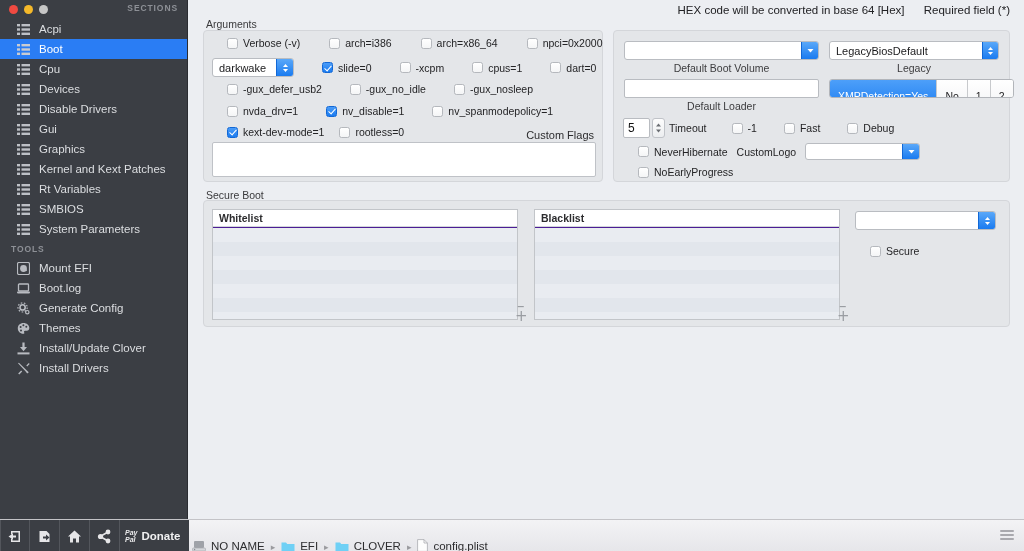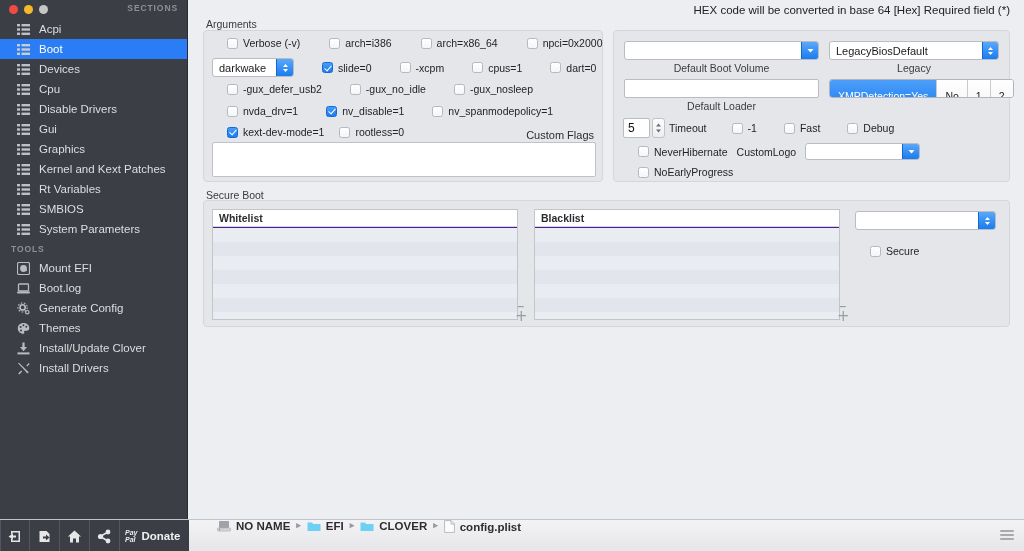--- a/index.html
+++ b/index.html
@@ -84,23 +84,23 @@
     display: flex; align-items: center; gap: 4px;
     padding: 0 7px 0 5px; height: 32px; cursor: pointer;
   }
   .paypal {
     font-size: 7px; line-height: 7.5px; font-style: italic;
     font-weight: bold; color: #e9e9ea; text-align: left;
   }
   .donate-label { font-size: 11.5px; font-weight: bold; color: #f0f0f1; }
 
   #breadcrumb {
-    position: absolute; left: 217px; top: 0; height: 32px;
-    display: flex; align-items: flex-start; gap: 5px;
-    font-size: 11.5px; color: #2d2d2f; font-weight: bold;
+    position: absolute; left: 192px; top: 0; height: 32px;
+    display: flex; align-items: flex-end; gap: 5px;
+    font-size: 11.5px; color: #2d2d2f;
   }
   .crumb { display: flex; align-items: center; gap: 5px; cursor: pointer; }
   .crumb-sep { color: #9a9a9e; font-size: 9px; margin: 0 1px; }
   .folder-ico { width: 14px; height: 11px; display: block; }
   .doc-ico { width: 11px; height: 13px; display: block; }
   .disk-ico { width: 14px; height: 12px; display: block; }
   #menu-ico {
     position: absolute; right: 10px; top: 10px;
     width: 14px; height: 11px; cursor: pointer;
   }
@@ -113,21 +113,21 @@
   #content {
     position: absolute; left: 189px; top: 0;
     width: 835px; height: 519px;
     background: #eceef2;
   }
   #header-note {
     position: absolute; right: 14px; top: 4px;
     font-size: 11.5px; color: #212124;
     white-space: nowrap;
   }
-  #header-note .req { margin-left: 0; }
+  #header-note .req { margin-left: 16px; }
 
   .panel {
     position: absolute;
     background: #e4e6e9;
     border: 1px solid #d4d6da;
     border-radius: 4px;
   }
   .panel-title {
     position: absolute;
     font-size: 10.5px; color: #3a3a3c;
@@ -296,32 +296,32 @@
         </div>
         <div class="nav-item">
           <svg class="nav-ico" viewBox="0 0 13 13">
             <rect x="0" y="1" width="3" height="2.4" fill="#c9ccd2"></rect>
             <rect x="4.5" y="1" width="8.5" height="2.4" fill="#c9ccd2"></rect>
             <rect x="0" y="5.3" width="3" height="2.4" fill="#c9ccd2"></rect>
             <rect x="4.5" y="5.3" width="8.5" height="2.4" fill="#c9ccd2"></rect>
             <rect x="0" y="9.6" width="3" height="2.4" fill="#c9ccd2"></rect>
             <rect x="4.5" y="9.6" width="8.5" height="2.4" fill="#c9ccd2"></rect>
           </svg>
+          <span class="nav-label">Cpu</span>
+        </div>
+        <div class="nav-item">
+          <svg class="nav-ico" viewBox="0 0 13 13">
+            <rect x="0" y="1" width="3" height="2.4" fill="#c9ccd2"></rect>
+            <rect x="4.5" y="1" width="8.5" height="2.4" fill="#c9ccd2"></rect>
+            <rect x="0" y="5.3" width="3" height="2.4" fill="#c9ccd2"></rect>
+            <rect x="4.5" y="5.3" width="8.5" height="2.4" fill="#c9ccd2"></rect>
+            <rect x="0" y="9.6" width="3" height="2.4" fill="#c9ccd2"></rect>
+            <rect x="4.5" y="9.6" width="8.5" height="2.4" fill="#c9ccd2"></rect>
+          </svg>
           <span class="nav-label">Devices</span>
-        </div>
-        <div class="nav-item">
-          <svg class="nav-ico" viewBox="0 0 13 13">
-            <rect x="0" y="1" width="3" height="2.4" fill="#c9ccd2"></rect>
-            <rect x="4.5" y="1" width="8.5" height="2.4" fill="#c9ccd2"></rect>
-            <rect x="0" y="5.3" width="3" height="2.4" fill="#c9ccd2"></rect>
-            <rect x="4.5" y="5.3" width="8.5" height="2.4" fill="#c9ccd2"></rect>
-            <rect x="0" y="9.6" width="3" height="2.4" fill="#c9ccd2"></rect>
-            <rect x="4.5" y="9.6" width="8.5" height="2.4" fill="#c9ccd2"></rect>
-          </svg>
-          <span class="nav-label">Cpu</span>
         </div>
         <div class="nav-item">
           <svg class="nav-ico" viewBox="0 0 13 13">
             <rect x="0" y="1" width="3" height="2.4" fill="#c9ccd2"></rect>
             <rect x="4.5" y="1" width="8.5" height="2.4" fill="#c9ccd2"></rect>
             <rect x="0" y="5.3" width="3" height="2.4" fill="#c9ccd2"></rect>
             <rect x="4.5" y="5.3" width="8.5" height="2.4" fill="#c9ccd2"></rect>
             <rect x="0" y="9.6" width="3" height="2.4" fill="#c9ccd2"></rect>
             <rect x="4.5" y="9.6" width="8.5" height="2.4" fill="#c9ccd2"></rect>
           </svg>

